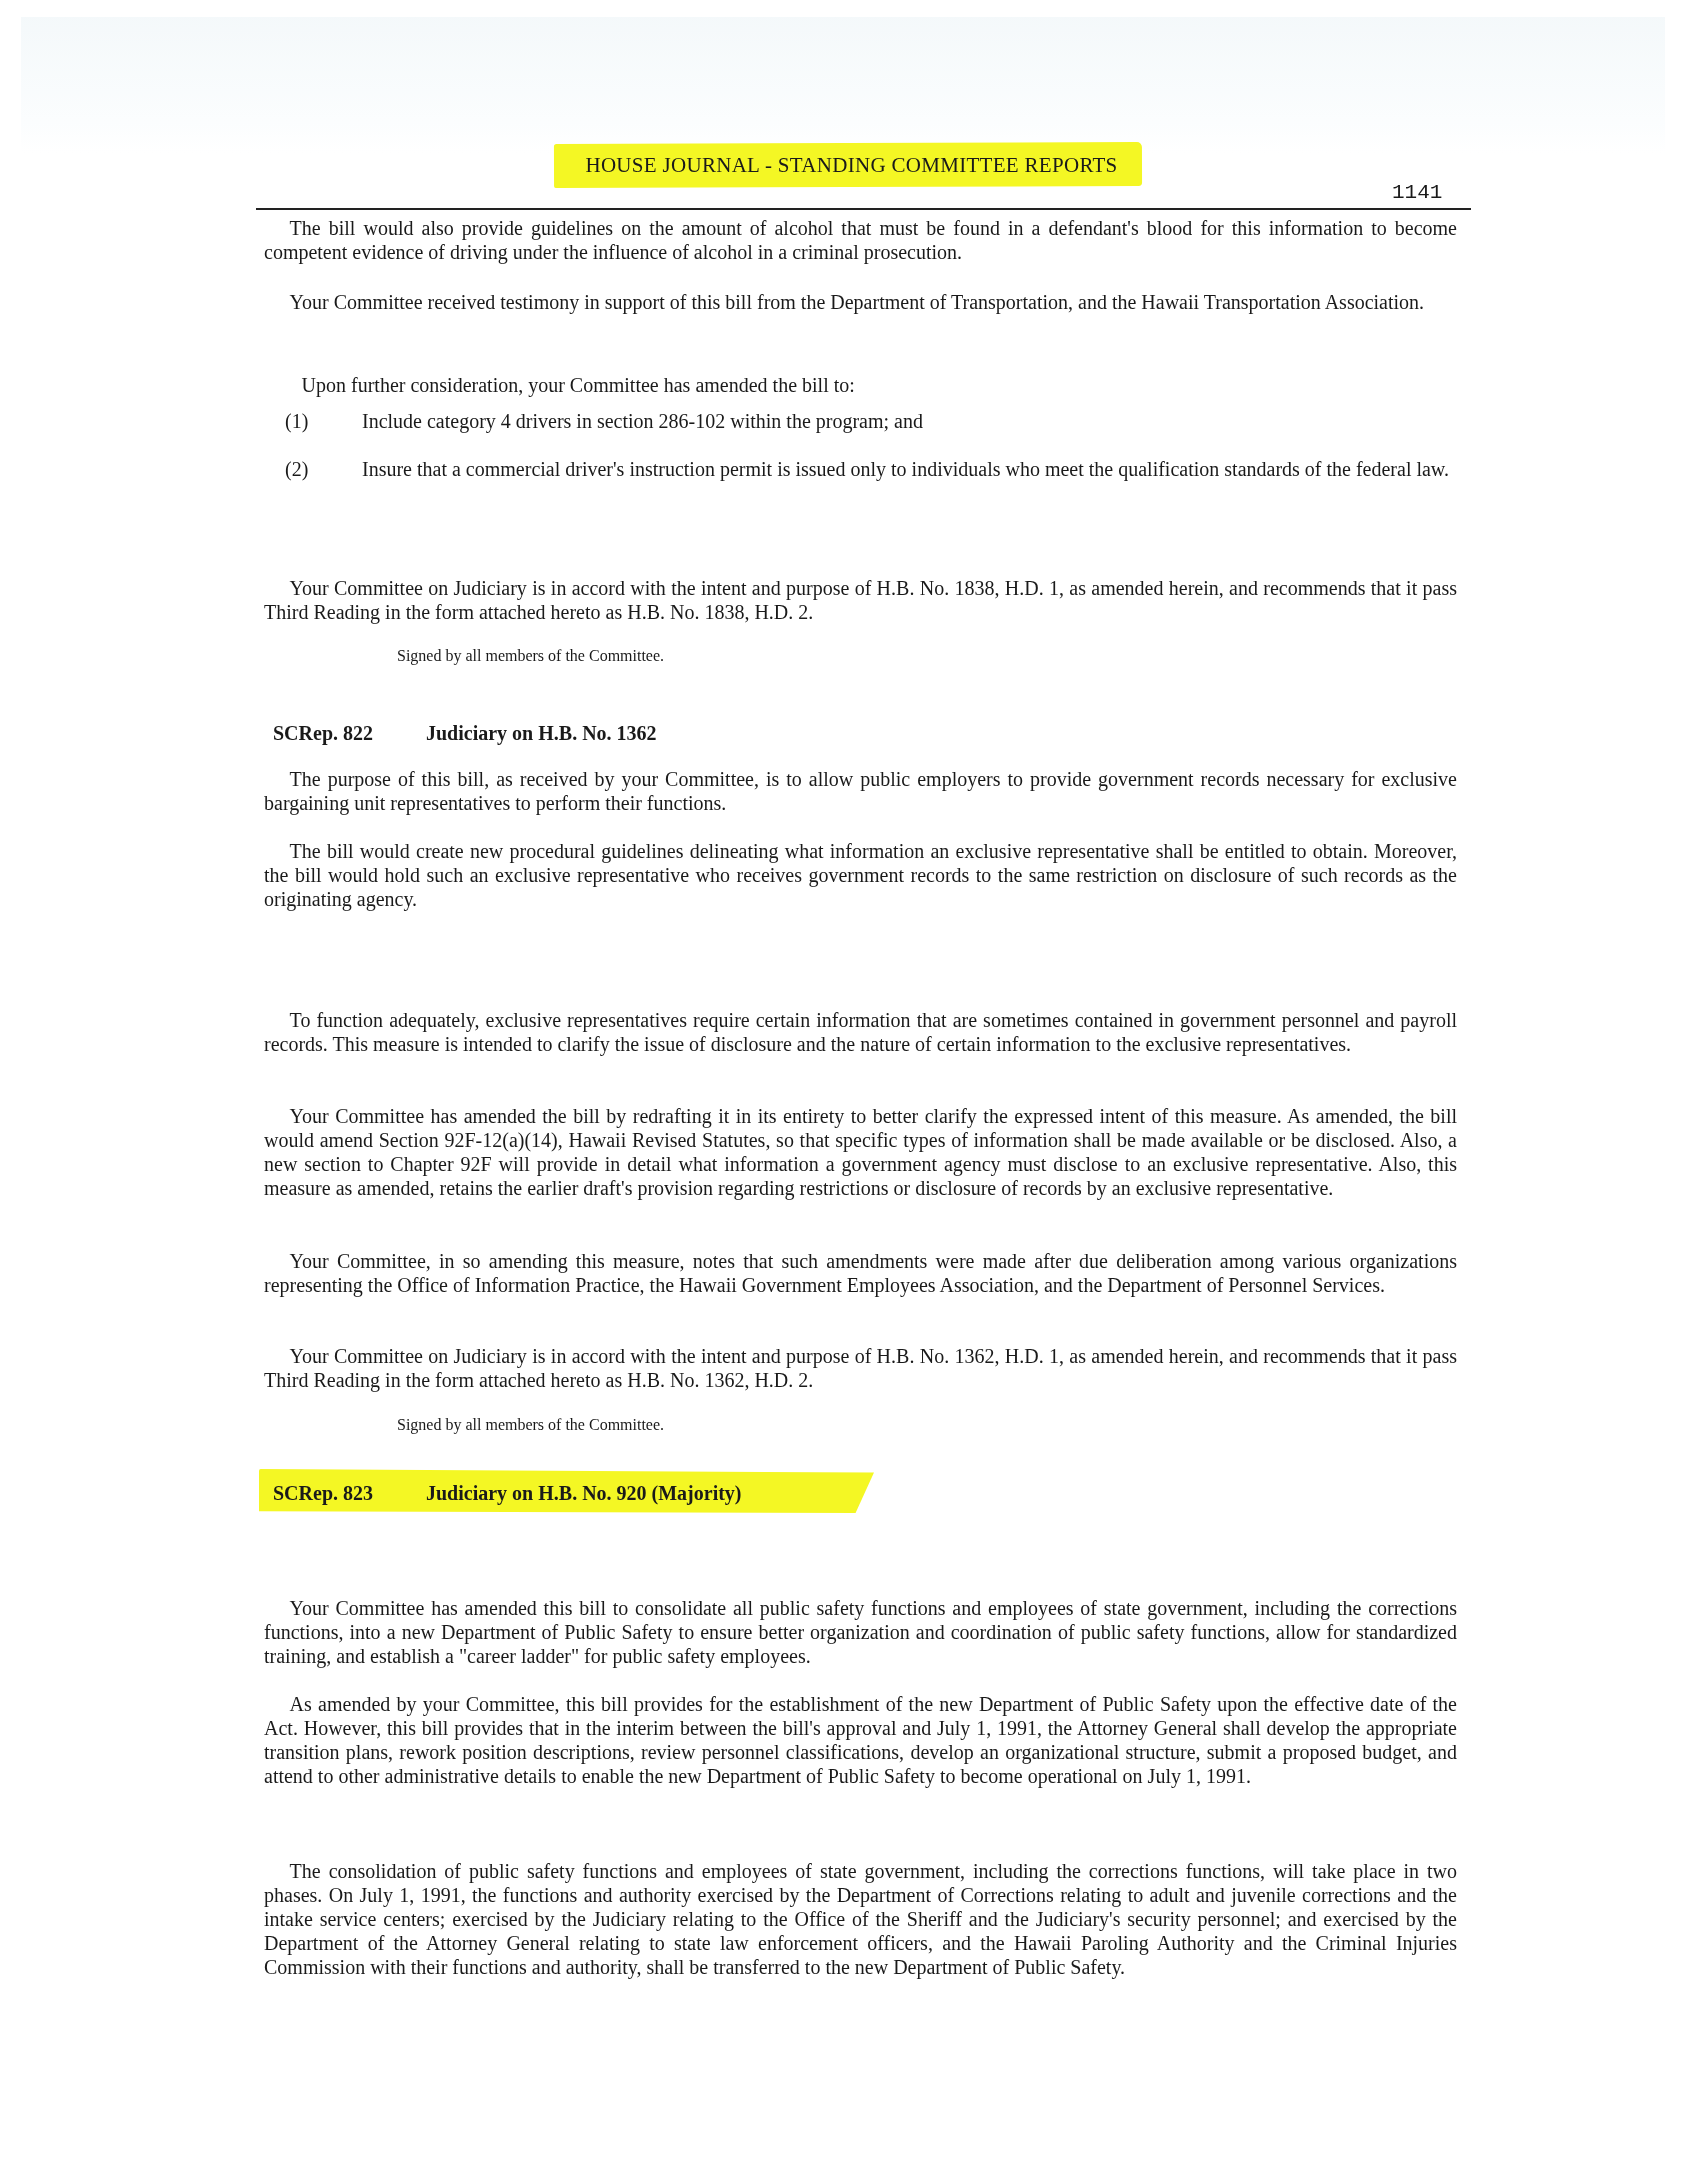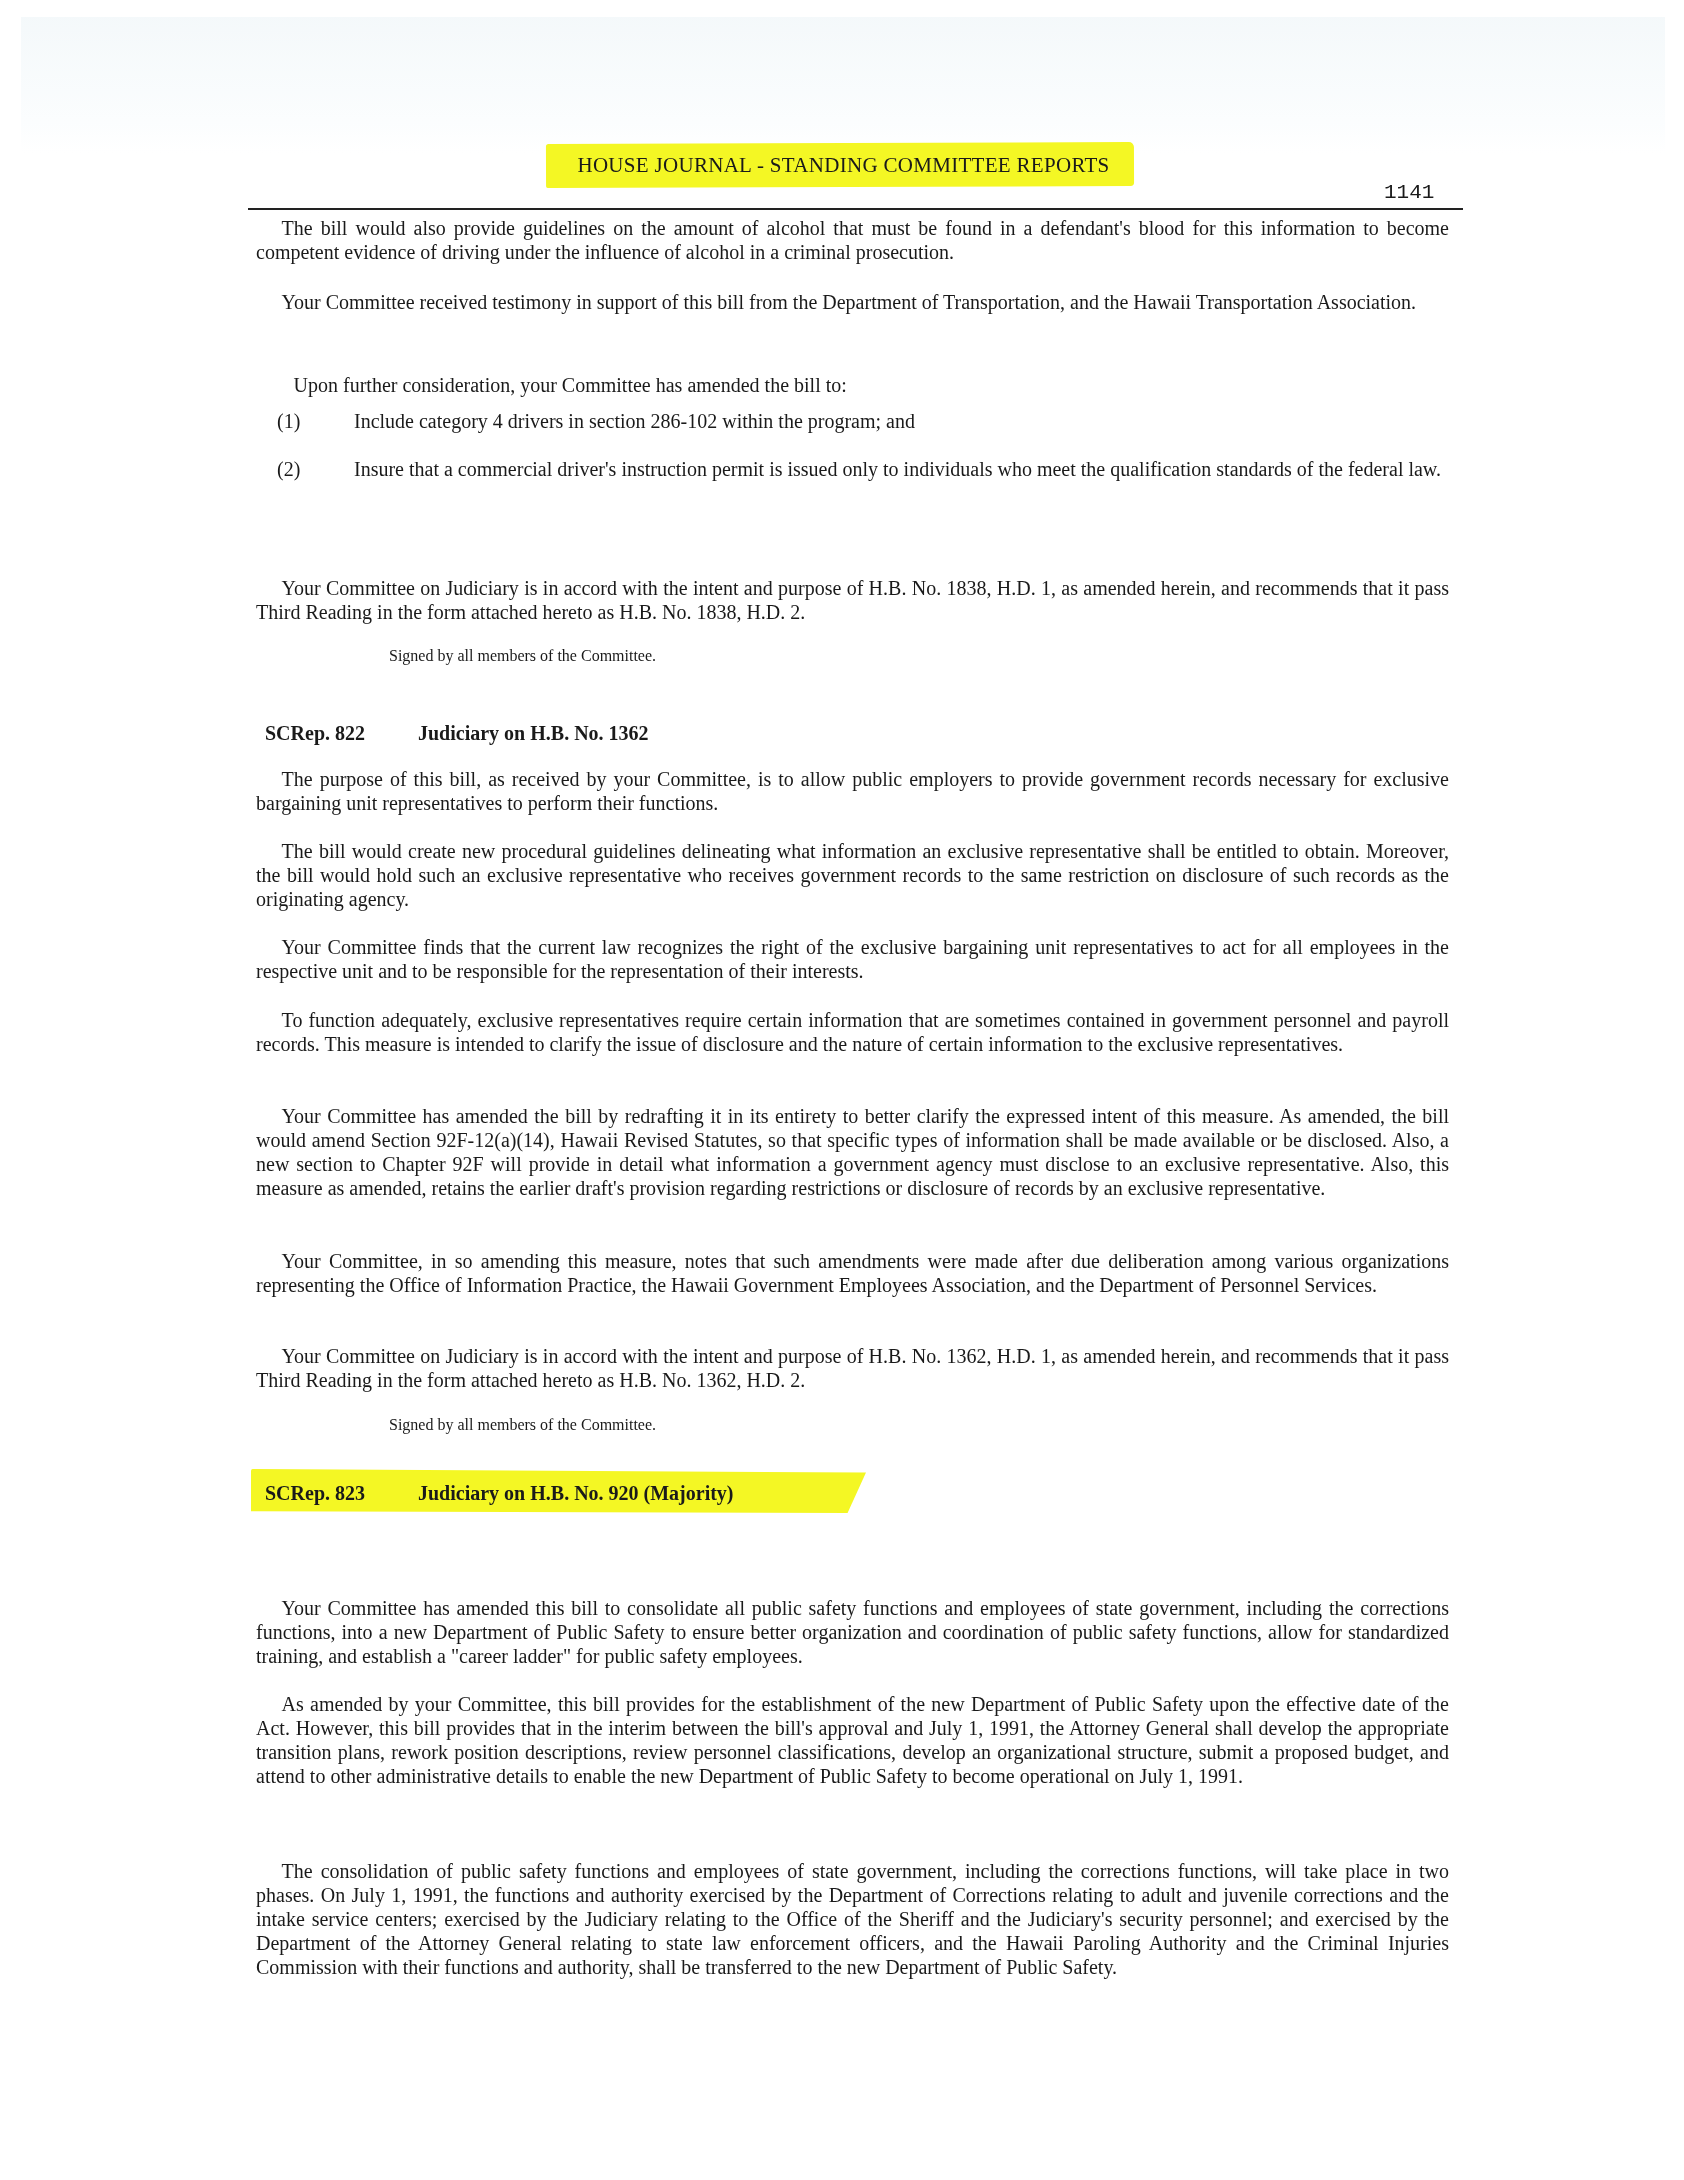--- a/index.html
+++ b/index.html
@@ -4,21 +4,21 @@
 <style>
   html, body { margin: 0; padding: 0; }
   body {
     width: 1685px; height: 2181px; background: #ffffff; position: relative; overflow: hidden;
     font-family: "Liberation Serif", "DejaVu Serif", serif; color: #1a1a1a;
   }
   .scan-tint {
     position: absolute; left: 21px; top: 17px; width: 1644px; height: 136px;
     background: linear-gradient(#f3f8fa, #fbfdfe 80%, #ffffff); opacity: .9;
   }
-  .page { position: absolute; left: 4px; top: 0; width: 1474px; height: 2181px; }
+  .page { position: absolute; left: 12px; top: 0; width: 1474px; height: 2181px; }
   .header-title-wrap {
     position: absolute; left: 542px; top: 143px; height: 44px; width: 588px;
     background: #f4f724; transform: rotate(-0.2deg);
     border-radius: 2.6px 5.1px 3.4px 1.7px;
   }
   .header-title {
     position: absolute; left: 550px; top: 153px; width: 579px; text-align: center;
     font-size: 21px; letter-spacing: 0.3px; white-space: nowrap;
   }
   .page-number { position: absolute; left: 1380px; top: 181px; font-size: 21px; font-family: Liberation Mono, monospace; }
@@ -66,21 +66,20 @@
 
   <p class="para" style="top:576px;margin:0">Your Committee on Judiciary is in accord with the intent and purpose of H.B. No. 1838, H.D. 1, as amended herein, and recommends that it pass Third Reading in the form attached hereto as H.B. No. 1838, H.D. 2.</p>
   <div class="signed" style="top:647px">Signed by all members of the Committee.</div>
 
   <div class="sc-head" style="top:722px">
     <span class="rep">SCRep. 822</span>
     <span class="subj">Judiciary on H.B. No. 1362</span>
   </div>
   <p class="para" style="top:767px;margin:0">The purpose of this bill, as received by your Committee, is to allow public employers to provide government records necessary for exclusive bargaining unit representatives to perform their functions.</p>
   <p class="para" style="top:839px;margin:0">The bill would create new procedural guidelines delineating what information an exclusive representative shall be entitled to obtain.  Moreover, the bill would hold such an exclusive representative who receives government records to the same restriction on disclosure of such records as the originating agency.</p>
-  <p class="para" style="top:935px;margin:0">Your Committee finds that the current law recognizes the right of the exclusive bargaining unit representatives to act for all employees in the respective unit and to be responsible for the representation of their interests.</p>
   <p class="para" style="top:1008px;margin:0">To function adequately, exclusive representatives require certain information that are sometimes contained in government personnel and payroll records.  This measure is intended to clarify the issue of disclosure and the nature of certain information to the exclusive representatives.</p>
   <p class="para" style="top:1104px;margin:0">Your Committee has amended the bill by redrafting it in its entirety to better clarify the expressed intent of this measure.  As amended, the bill would amend Section 92F-12(a)(14), Hawaii Revised Statutes, so that specific types of information shall be made available or be disclosed.  Also, a new section to Chapter 92F will provide in detail what information a government agency must disclose to an exclusive representative.  Also, this measure as amended, retains the earlier draft's provision regarding restrictions or disclosure of records by an exclusive representative.</p>
   <p class="para" style="top:1249px;margin:0">Your Committee, in so amending this measure, notes that such amendments were made after due deliberation among various organizations representing the Office of Information Practice, the Hawaii Government Employees Association, and the Department of Personnel Services.</p>
   <p class="para" style="top:1344px;margin:0">Your Committee on Judiciary is in accord with the intent and purpose of H.B. No. 1362, H.D. 1, as amended herein, and recommends that it pass Third Reading in the form attached hereto as H.B. No. 1362, H.D. 2.</p>
   <div class="signed" style="top:1416px">Signed by all members of the Committee.</div>
 
   <div class="hl2"></div>
   <div class="sc-head" style="top:1482px">
     <span class="rep">SCRep. 823</span>
     <span class="subj">Judiciary on H.B. No. 920  (Majority)</span>

